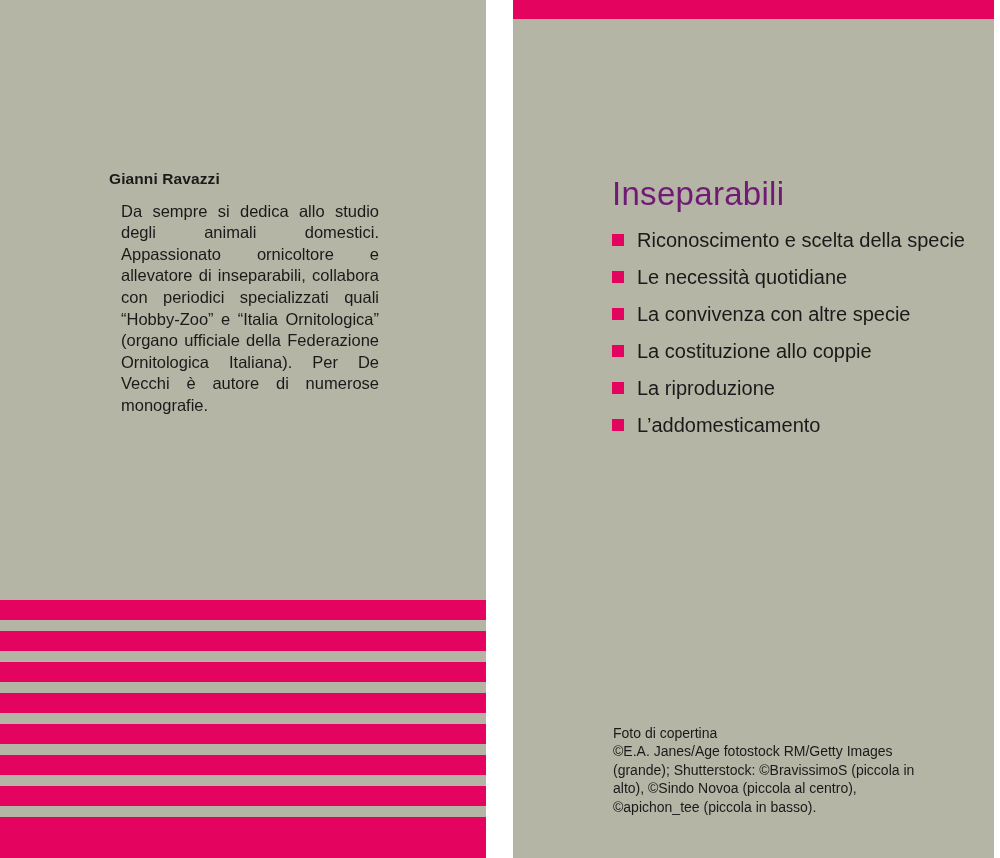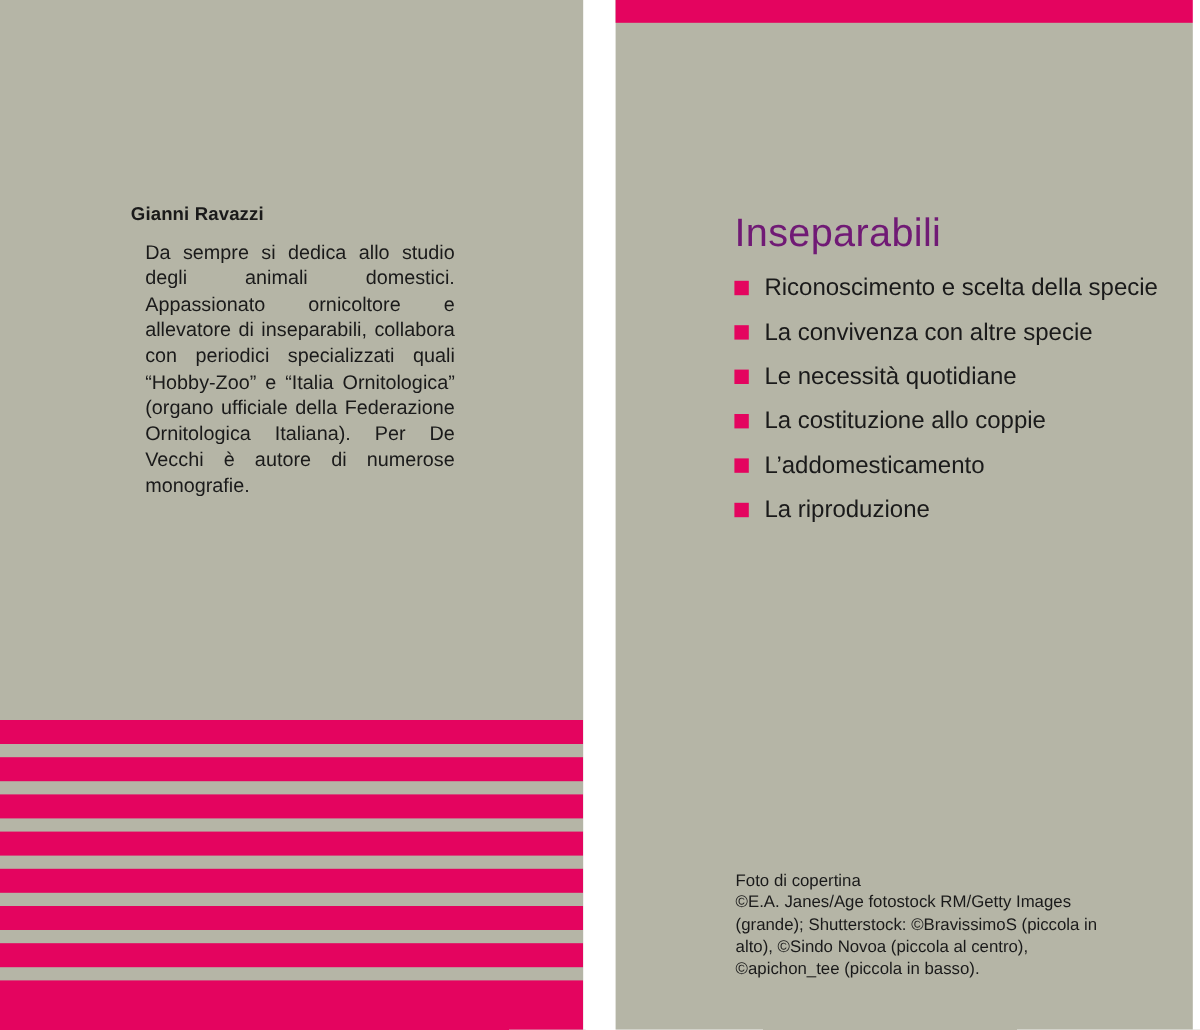--- a/index.html
+++ b/index.html
@@ -186,37 +186,37 @@
 
     <h1 class="title">Inseparabili</h1>
 
     <ul class="toc">
       <li class="toc-item">
         <span class="toc-bullet"></span>
         <span>Riconoscimento e scelta della specie</span>
       </li>
       <li class="toc-item">
         <span class="toc-bullet"></span>
+        <span>Le necessità quotidiane</span>
+      </li>
+      <li class="toc-item">
+        <span class="toc-bullet"></span>
         <span>La convivenza con altre specie</span>
       </li>
       <li class="toc-item">
         <span class="toc-bullet"></span>
-        <span>Le necessità quotidiane</span>
-      </li>
-      <li class="toc-item">
-        <span class="toc-bullet"></span>
         <span>La costituzione allo coppie</span>
       </li>
       <li class="toc-item">
         <span class="toc-bullet"></span>
+        <span>La riproduzione</span>
+      </li>
+      <li class="toc-item">
+        <span class="toc-bullet"></span>
         <span>L’addomesticamento</span>
-      </li>
-      <li class="toc-item">
-        <span class="toc-bullet"></span>
-        <span>La riproduzione</span>
       </li>
     </ul>
 
     <div class="credits">
       <span class="credits-title">Foto di copertina</span>
       <span>©E.A. Janes/Age fotostock RM/Getty Images (grande); Shutterstock: ©BravissimoS (piccola in alto), ©Sindo Novoa (piccola al centro), ©apichon_tee (piccola in basso).</span>
     </div>
 
     <div class="right-edge"></div>
   </div>

